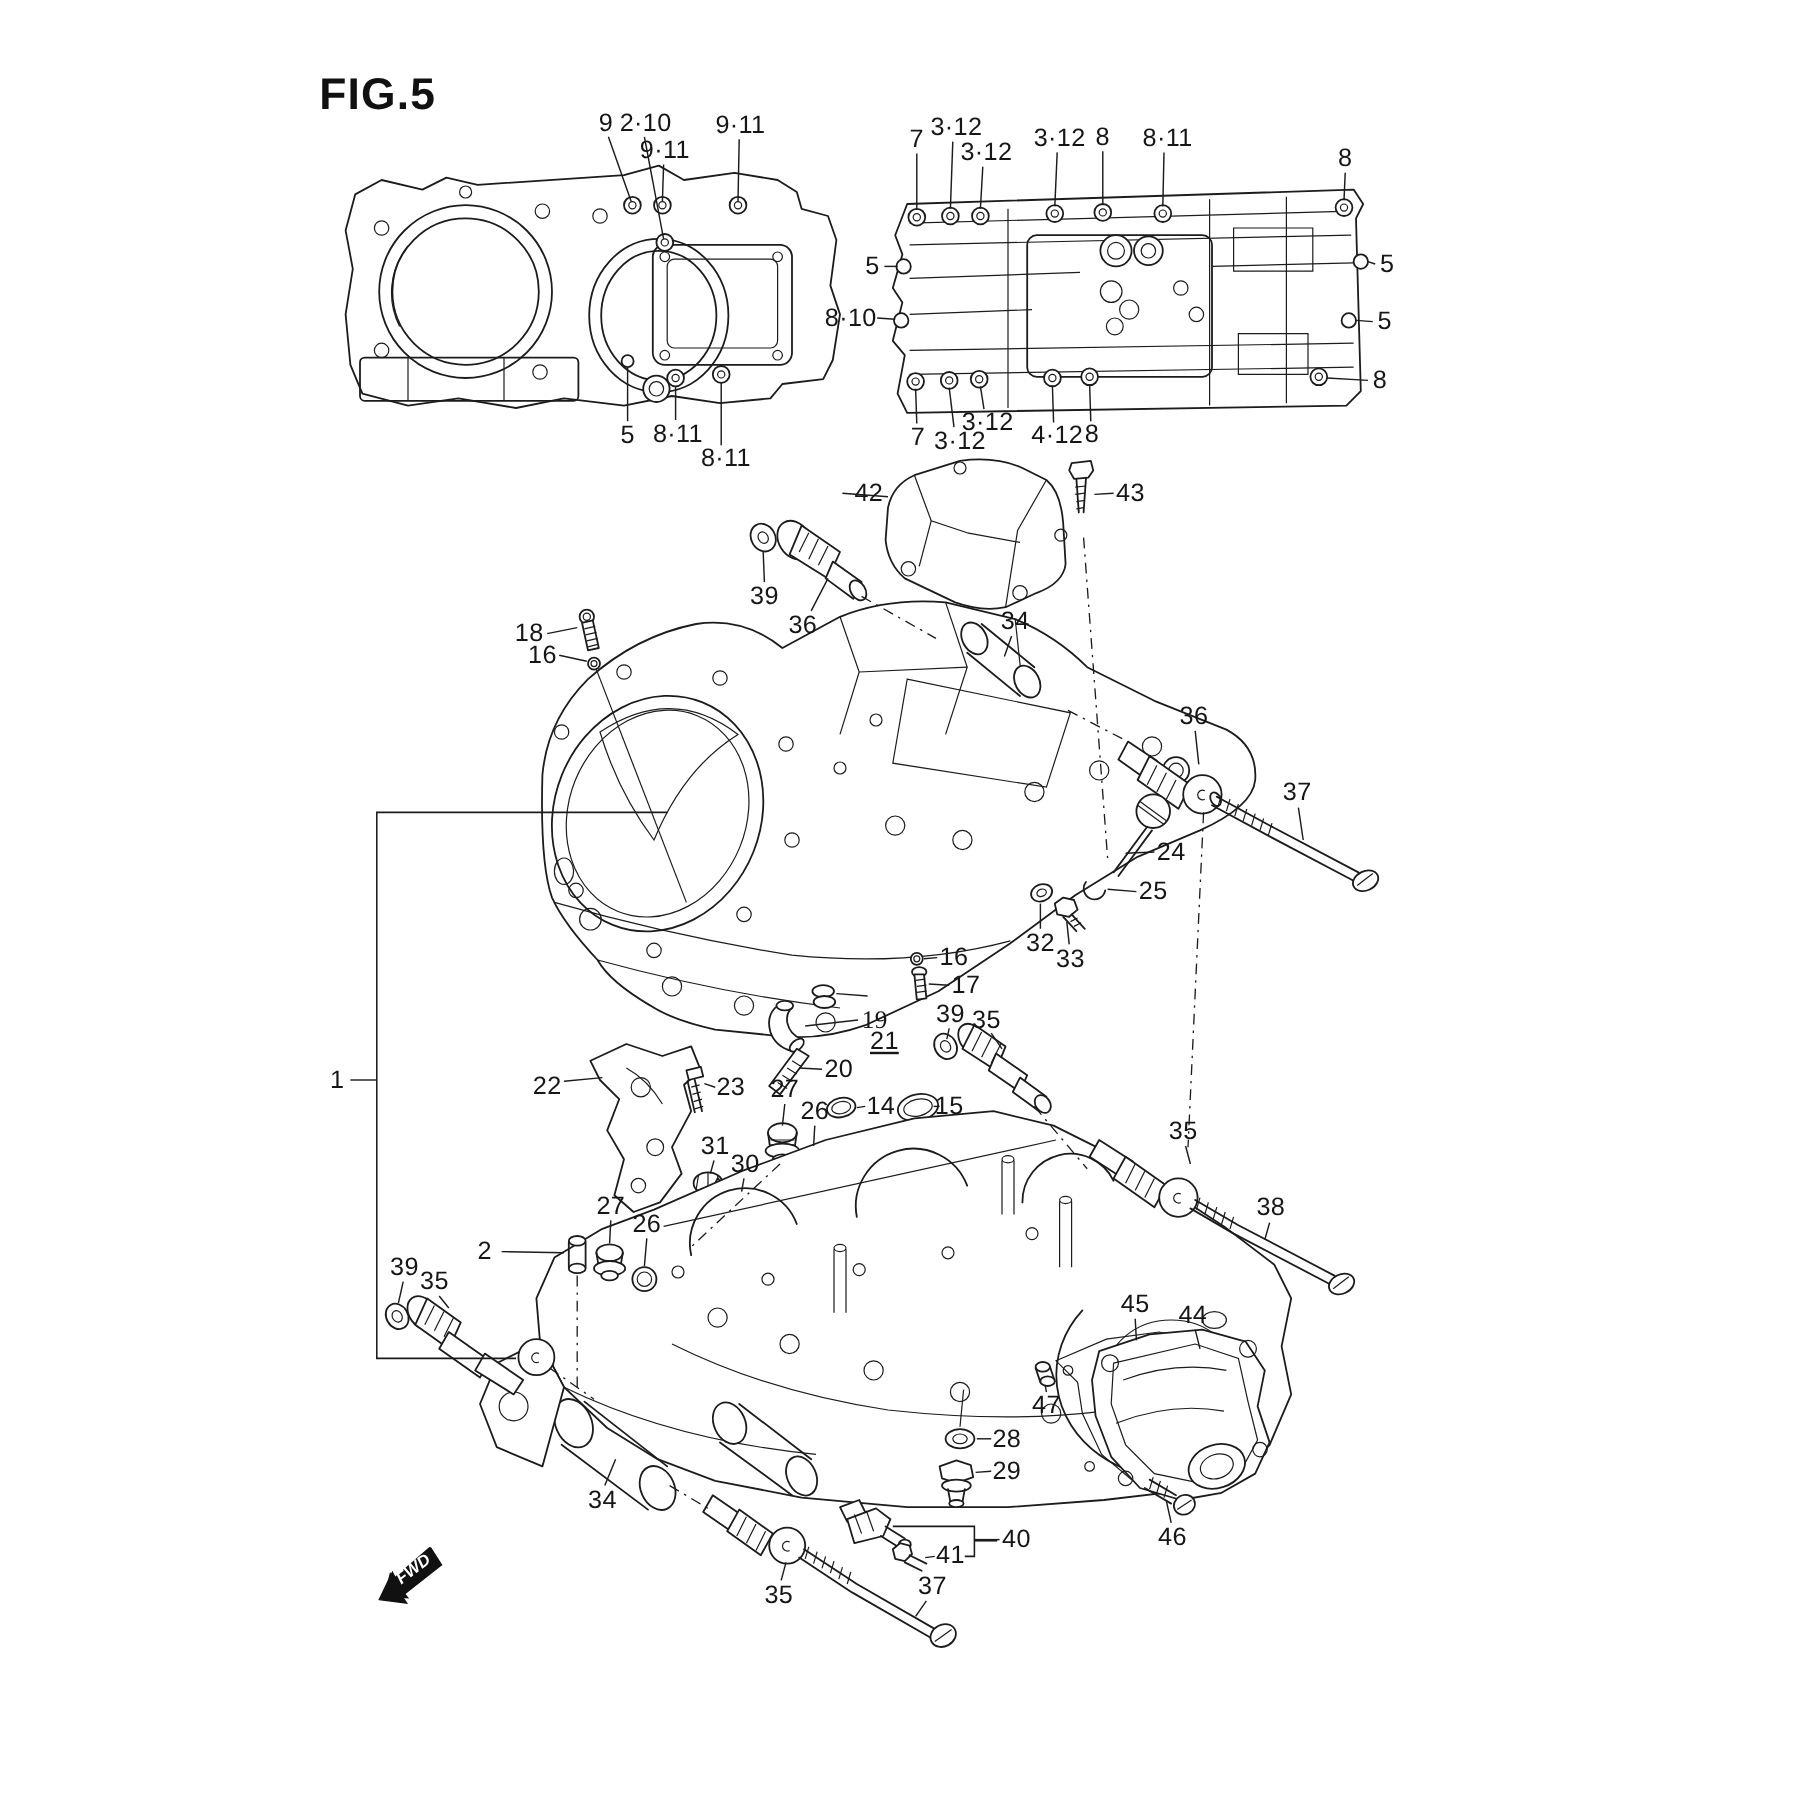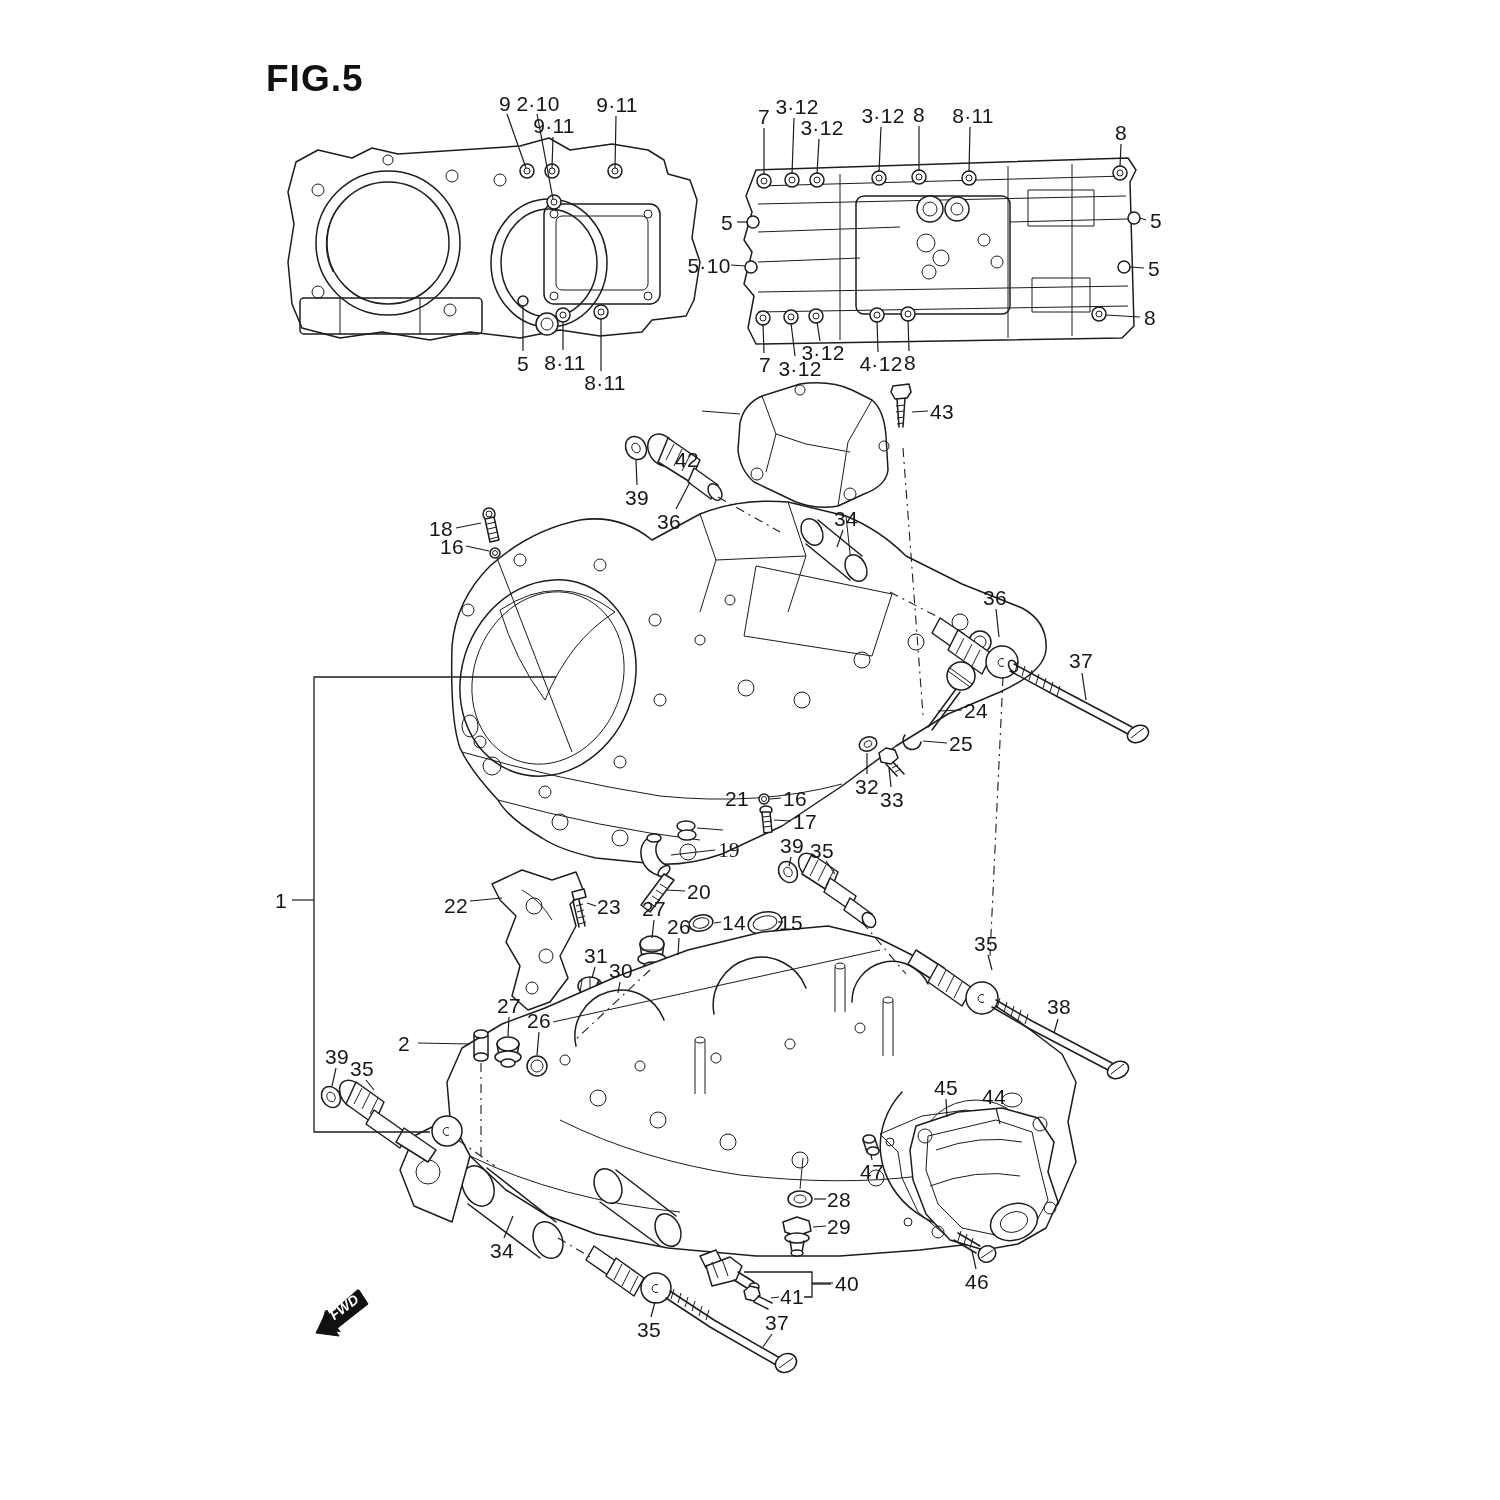--- a/index.html
+++ b/index.html
@@ -549,52 +549,52 @@
 
   <div id="labels">
       <div class="lbl" style="left: 505px; top: 103px;">9</div>
       <div class="lbl" style="left: 538px; top: 103px;">2·10</div>
       <div class="lbl" style="left: 554px; top: 125px;">9·11</div>
       <div class="lbl" style="left: 617px; top: 104px;">9·11</div>
       <div class="lbl" style="left: 523px; top: 363px;">5</div>
       <div class="lbl" style="left: 565px; top: 362px;">8·11</div>
       <div class="lbl" style="left: 605px; top: 382px;">8·11</div>
       <div class="lbl" style="left: 727px; top: 222px;">5</div>
-      <div class="lbl" style="left: 709px; top: 265px;">5·10</div>
+      <div class="lbl" style="left: 709px; top: 265px;">8·10</div>
       <div class="lbl" style="left: 764px; top: 116px;">7</div>
       <div class="lbl" style="left: 797px; top: 106px;">3·12</div>
       <div class="lbl" style="left: 822px; top: 127px;">3·12</div>
       <div class="lbl" style="left: 883px; top: 115px;">3·12</div>
       <div class="lbl" style="left: 919px; top: 114px;">8</div>
       <div class="lbl" style="left: 973px; top: 115px;">8·11</div>
       <div class="lbl" style="left: 1121px; top: 132px;">8</div>
       <div class="lbl" style="left: 1156px; top: 220px;">5</div>
       <div class="lbl" style="left: 1154px; top: 268px;">5</div>
       <div class="lbl" style="left: 1150px; top: 317px;">8</div>
       <div class="lbl" style="left: 765px; top: 364px;">7</div>
       <div class="lbl" style="left: 800px; top: 368px;">3·12</div>
       <div class="lbl" style="left: 823px; top: 352px;">3·12</div>
       <div class="lbl" style="left: 881px; top: 363px;">4·12</div>
       <div class="lbl" style="left: 910px; top: 362px;">8</div>
-      <div class="lbl" style="left: 687px; top: 411px; margin-top: 48px;">42</div>
+      <div class="lbl" style="left: 724px; top: 411px;">42</div>
       <div class="lbl" style="left: 942px; top: 411px; text-align: center;">43</div>
       <div class="lbl" style="left: 637px; top: 497px;">39</div>
       <div class="lbl" style="left: 669px; top: 521px;">36</div>
       <div class="lbl" style="left: 846px; top: 518px;">34</div>
       <div class="lbl" style="left: 441px; top: 528px;">18</div>
       <div class="lbl" style="left: 452px; top: 546px;">16</div>
       <div class="lbl" style="left: 995px; top: 597px;">36</div>
       <div class="lbl" style="left: 1081px; top: 660px;">37</div>
       <div class="lbl" style="left: 976px; top: 710px;">24</div>
       <div class="lbl" style="left: 961px; top: 743px;">25</div>
       <div class="lbl" style="left: 867px; top: 786px;">32</div>
       <div class="lbl" style="left: 892px; top: 799px;">33</div>
       <div class="lbl" style="left: 795px; top: 798px;">16</div>
       <div class="lbl" style="left: 805px; top: 821px;">17</div>
-      <div class="lbl" style="left: 737px; top: 798px;">21</div>
+      <div class="lbl" style="left: 737px; top: 868px; text-decoration: underline;">21</div>
       <div class="lbl" style="left: 729px; top: 850px; font-family: Liberation Serif, serif;">19</div>
       <div class="lbl" style="left: 792px; top: 845px;">39</div>
       <div class="lbl" style="left: 822px; top: 850px;">35</div>
       <div class="lbl" style="left: 699px; top: 891px;">20</div>
       <div class="lbl" style="left: 456px; top: 905px;">22</div>
       <div class="lbl" style="left: 609px; top: 906px;">23</div>
       <div class="lbl" style="left: 654px; top: 908px;">27</div>
       <div class="lbl" style="left: 679px; top: 926px;">26</div>
       <div class="lbl" style="left: 734px; top: 922px;">14</div>
       <div class="lbl" style="left: 791px; top: 922px;">15</div>

